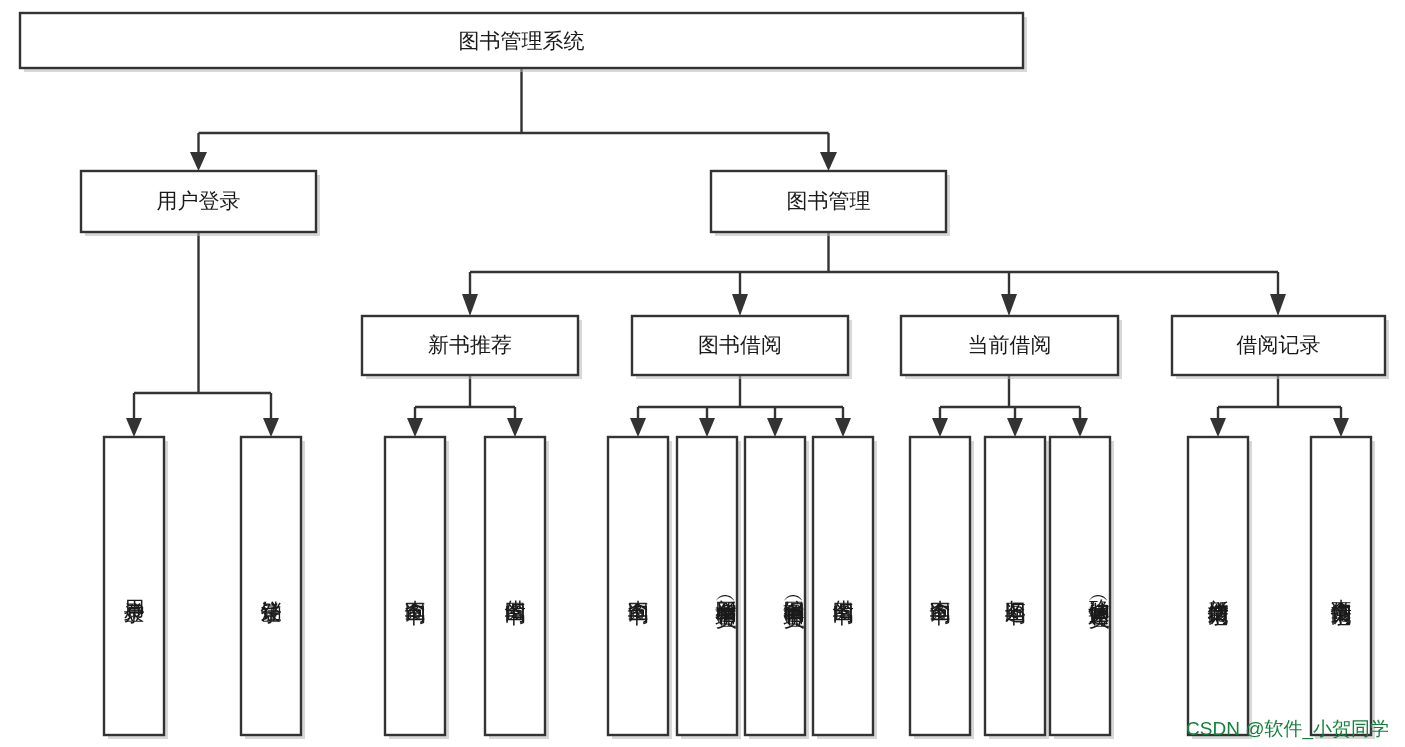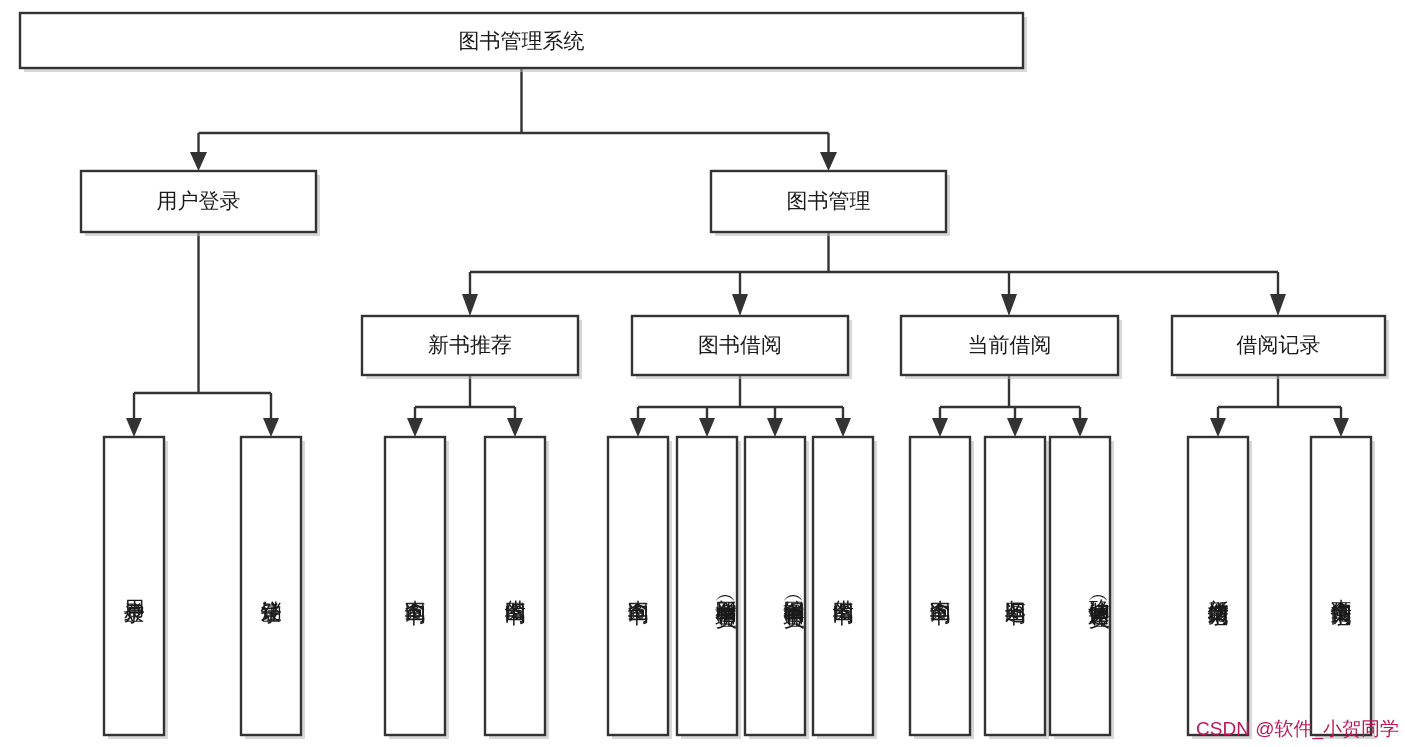--- a/index.html
+++ b/index.html
@@ -64,25 +64,25 @@
     display: flex;
     align-items: center;
     justify-content: center;
     text-align: center;
     white-space: nowrap;
     pointer-events: none;
     user-select: none;
   }
   .watermark {
     position: absolute;
-    right: 6px;
+    right: 16px;
     bottom: 5px;
     font-family: "Liberation Sans", "DejaVu Sans", sans-serif;
     font-size: 19px;
-    color: #be185d;
+    color: #15803d;
     white-space: nowrap;
     user-select: none;
   }
 </style>
 </head>
 <body>
 
 <div id="diagram-root">
 
   <svg id="tree-svg" viewBox="0 0 1405 747" xmlns="http://www.w3.org/2000/svg">

